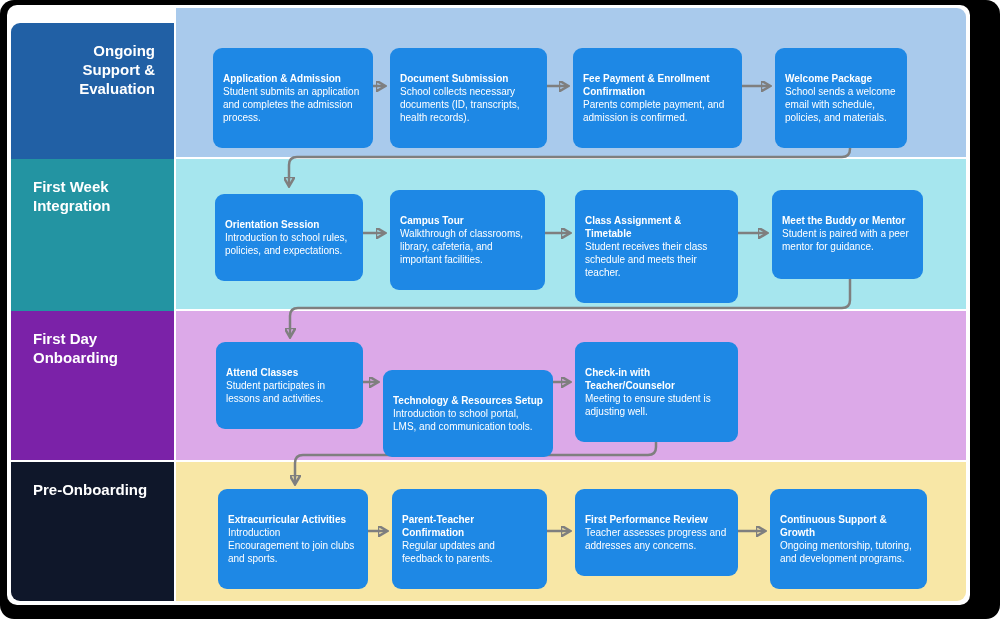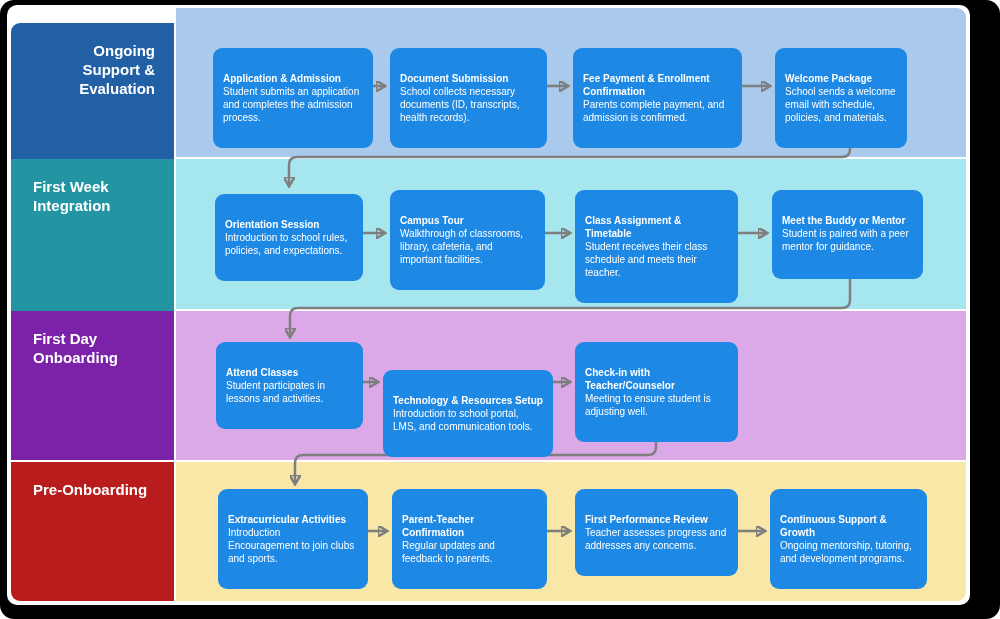--- a/index.html
+++ b/index.html
@@ -58,21 +58,21 @@
     <div class="lane-header" style="top: 154px; height: 186px; background-color: rgb(35, 148, 162);">
       <div class="lane-label">First Week Integration</div>
     </div>
     <div class="lane-body" style="top: 154px; height: 150px; background-color: rgb(166, 230, 238);"></div>
 
     <div class="lane-header" style="top: 306px; height: 149px; background-color: rgb(123, 34, 168);">
       <div class="lane-label">First Day Onboarding</div>
     </div>
     <div class="lane-body" style="top: 306px; height: 149px; background-color: rgb(220, 169, 232);"></div>
 
-    <div class="lane-header last" style="top: 457px; height: 139px; background-color: #b91c1c;">
+    <div class="lane-header last" style="top: 457px; height: 139px; background-color: #0f172a;">
       <div class="lane-label">Pre-Onboarding</div>
     </div>
     <div class="lane-body last" style="top: 457px; height: 139px; background-color: rgb(248, 231, 166);"></div>
 
     <svg class="connectors" viewBox="0 0 963 600">
       <defs>
         <marker id="arrowhead" markerUnits="userSpaceOnUse" markerWidth="11" markerHeight="11" refX="8" refY="5.5" orient="auto">
           <path d="M0,0 L9.5,5.5 L0,11 Z" fill="#7f7f7f" stroke="none"></path>
         </marker>
       </defs>

